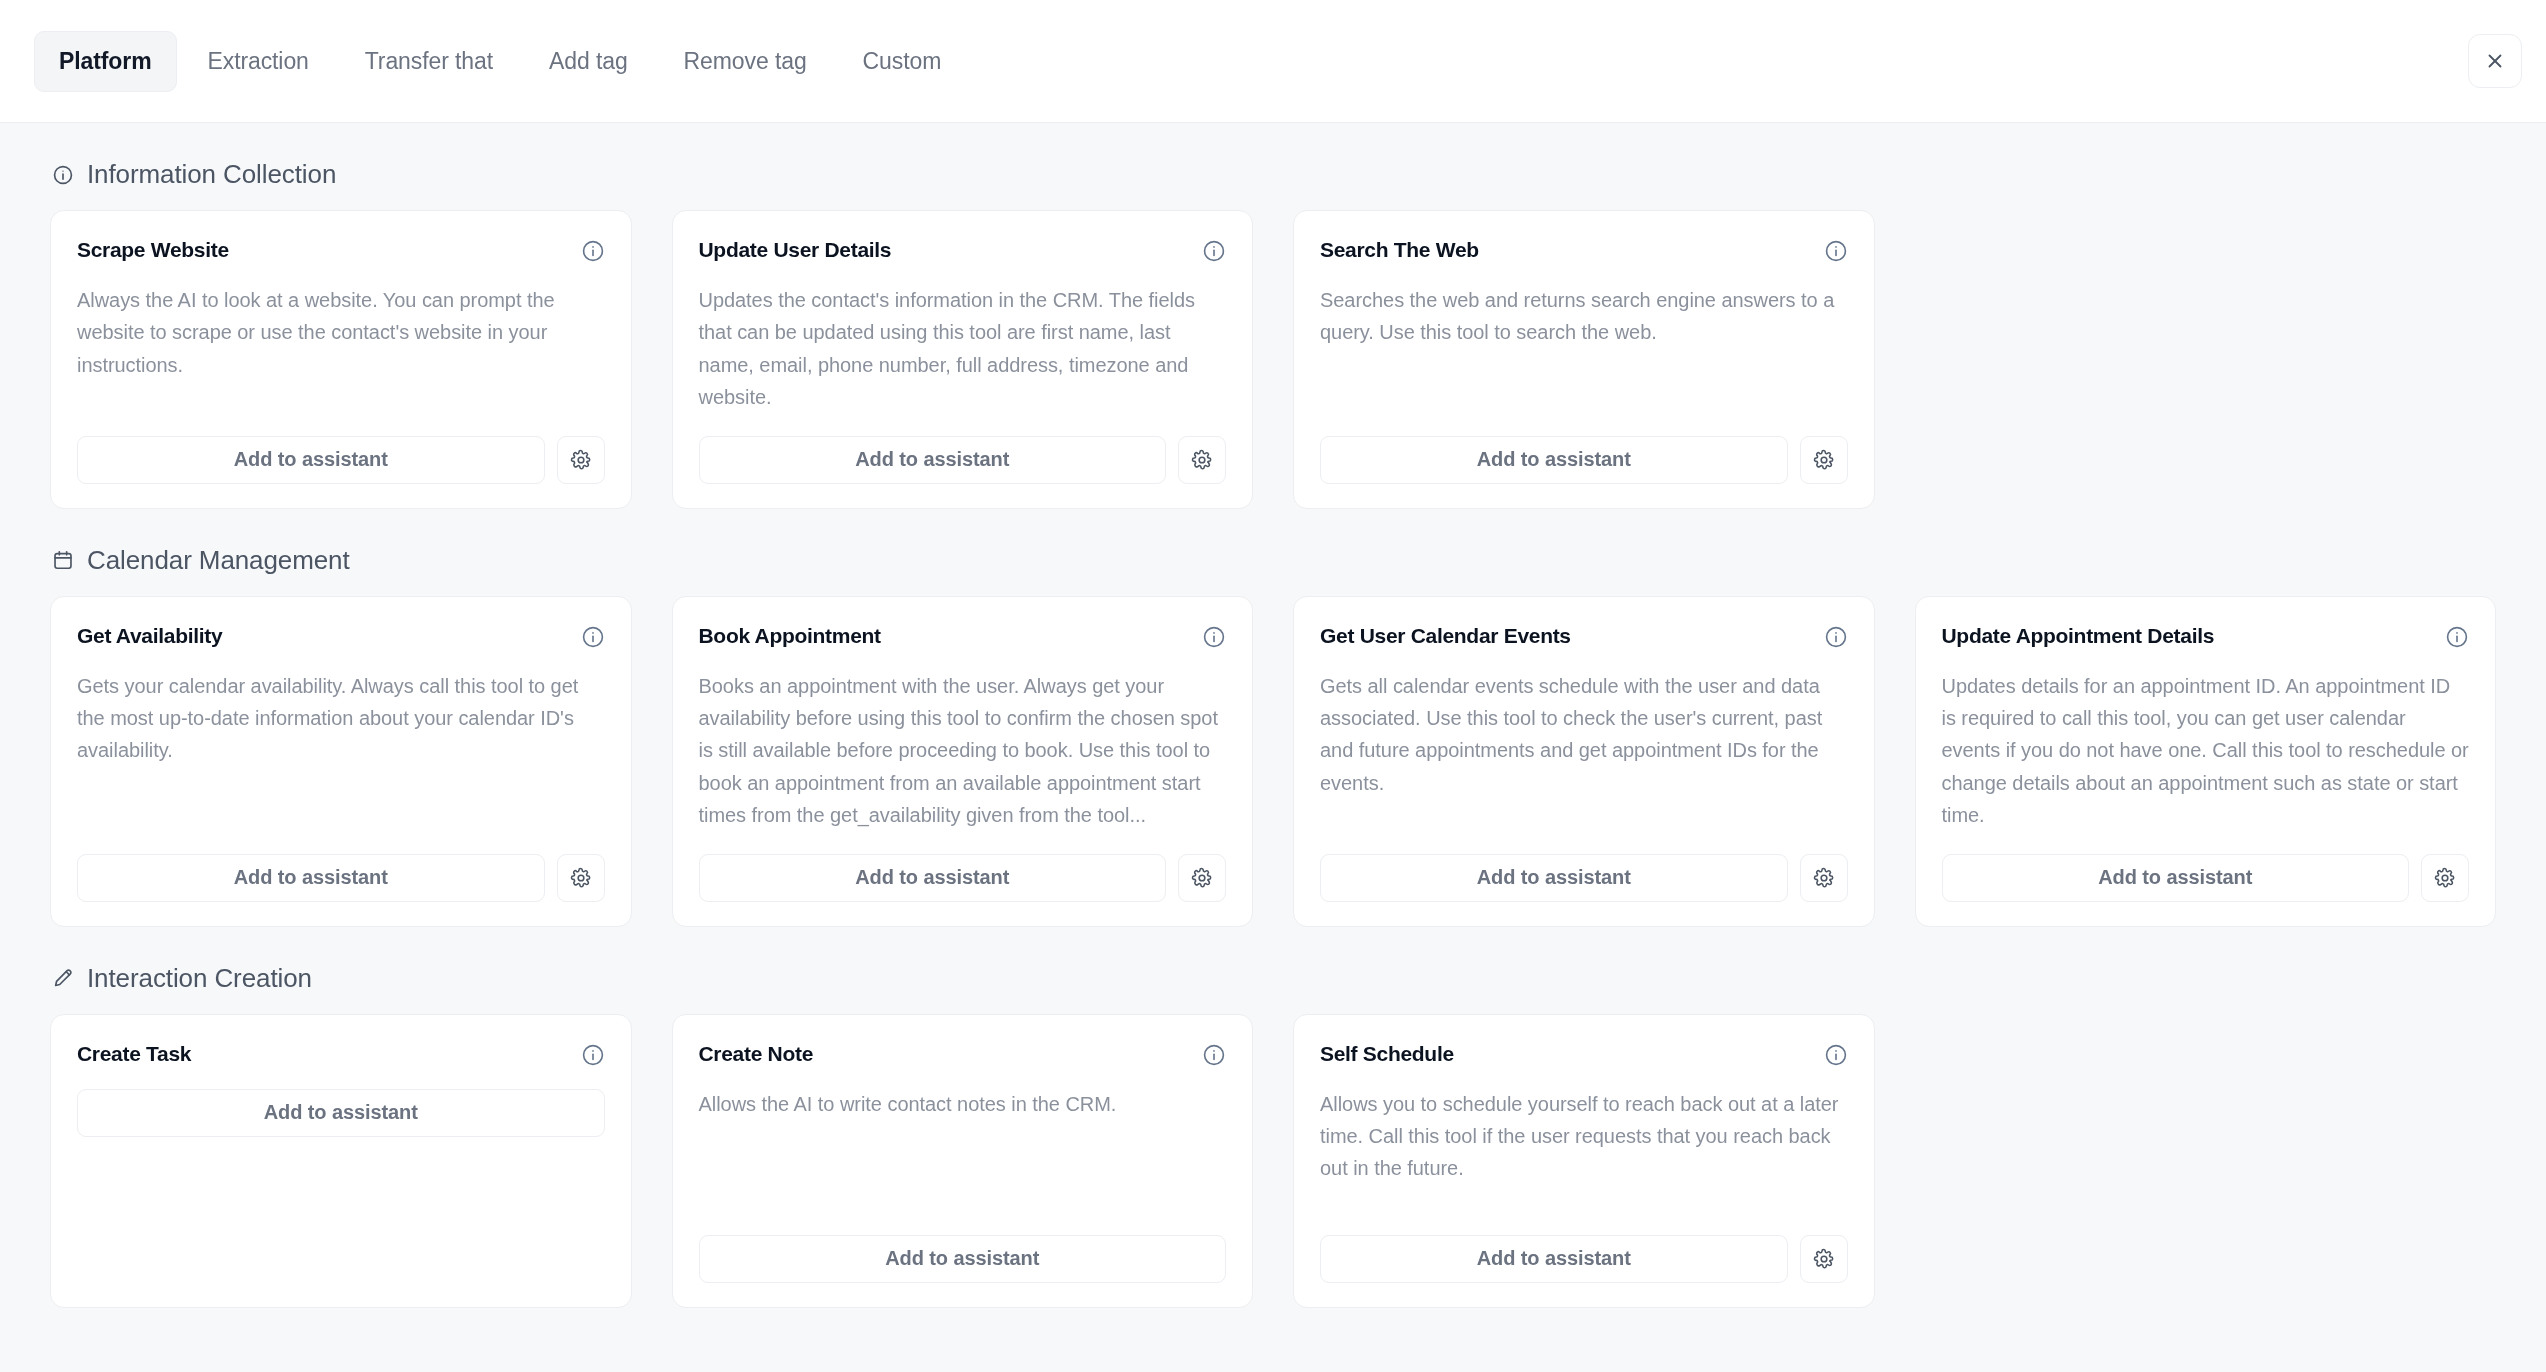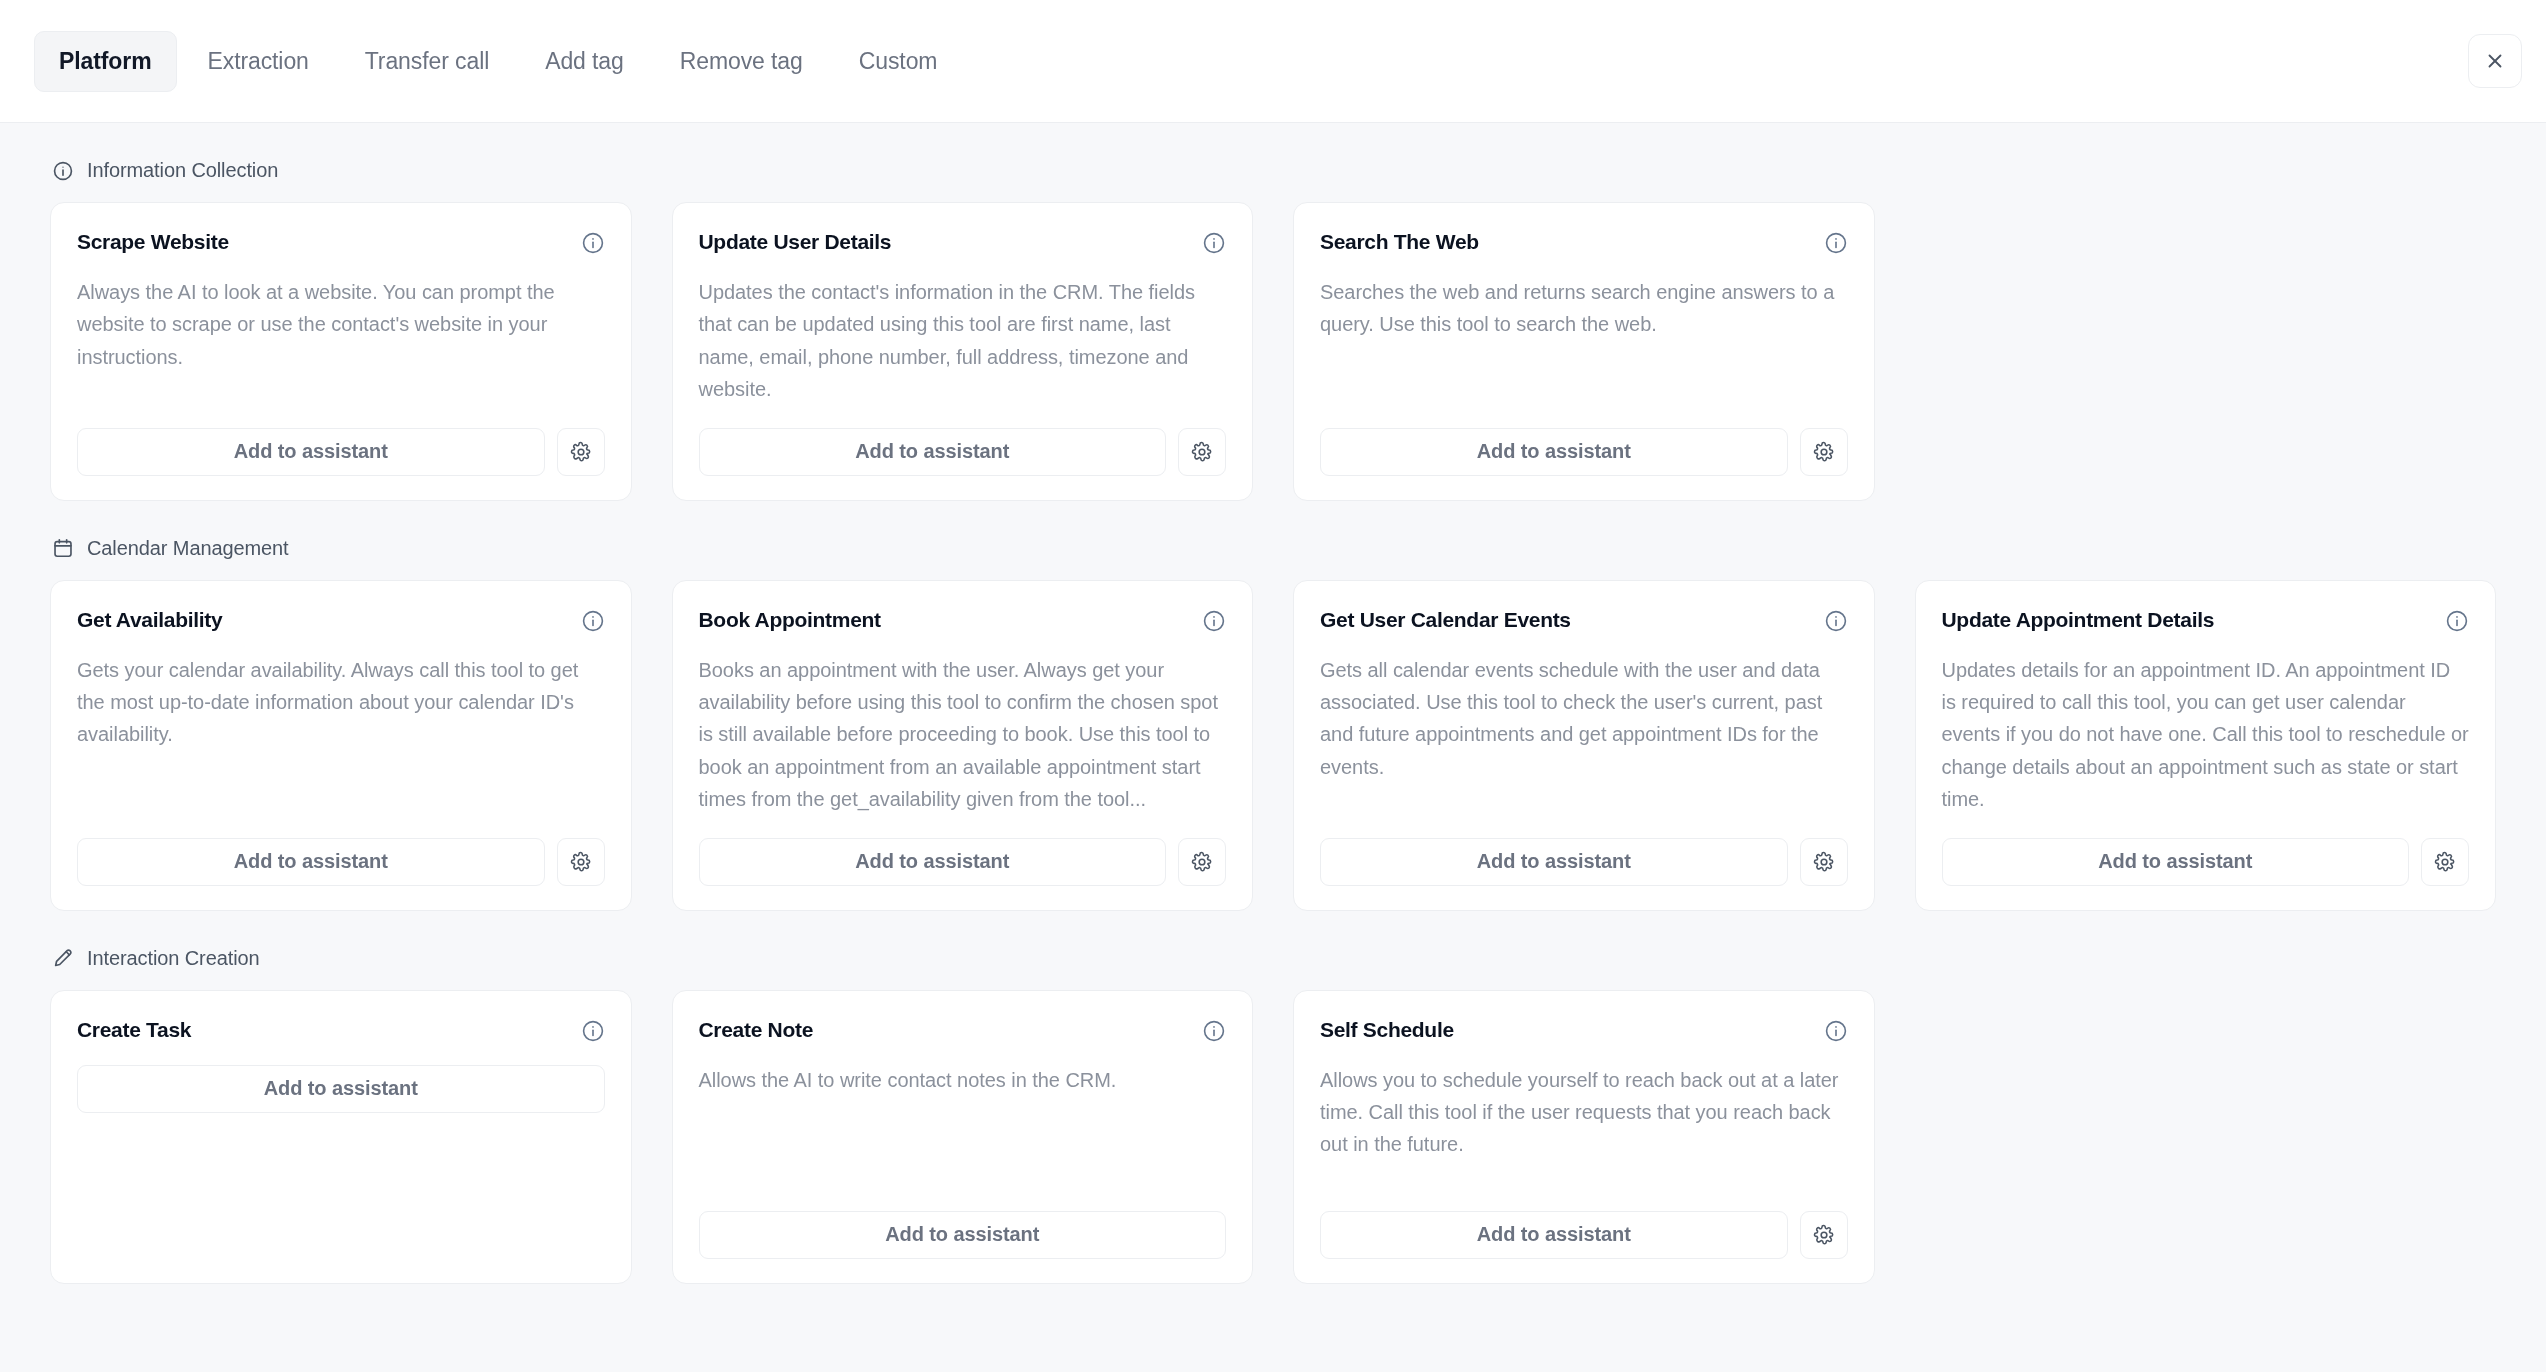--- a/index.html
+++ b/index.html
@@ -92,21 +92,21 @@
     width: 22px;
     height: 22px;
     display: flex;
     align-items: center;
     justify-content: center;
     color: #4b5563;
     flex: none;
   }
 
   .section-title {
-    font-size: 20px;
+    font-size: 26px;
     color: #4b5563;
     letter-spacing: -0.1px;
   }
 
   
   .grid {
     display: grid;
     grid-template-columns: repeat(4, 1fr);
     gap: 40px;
   }
@@ -199,21 +199,21 @@
 </style>
 </head>
 <body>
 
 <div class="app">
 
   <div class="topbar">
     <div class="tabs">
         <div class="tab active">Platform</div>
         <div class="tab">Extraction</div>
-        <div class="tab">Transfer call</div>
+        <div class="tab">Transfer that</div>
         <div class="tab">Add tag</div>
         <div class="tab">Remove tag</div>
         <div class="tab">Custom</div>
       </div>
     <div class="close-btn">
       <span>
         <svg width="22" height="22" viewBox="0 0 24 24" fill="none" stroke="#4b5563" stroke-width="2" stroke-linecap="round">
           <line x1="6" y1="6" x2="18" y2="18"></line>
           <line x1="18" y1="6" x2="6" y2="18"></line>
         </svg>

